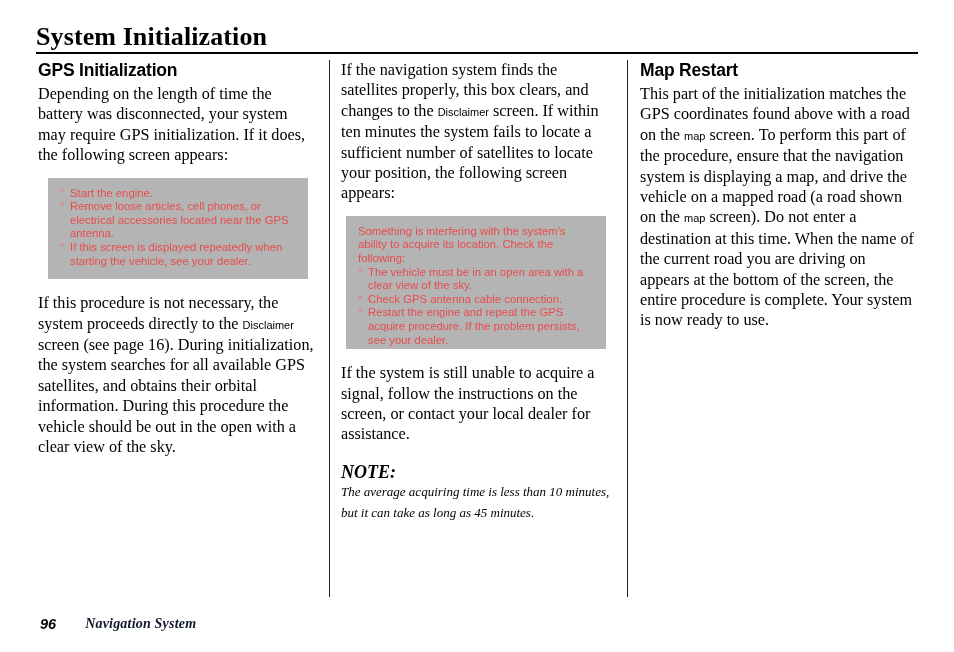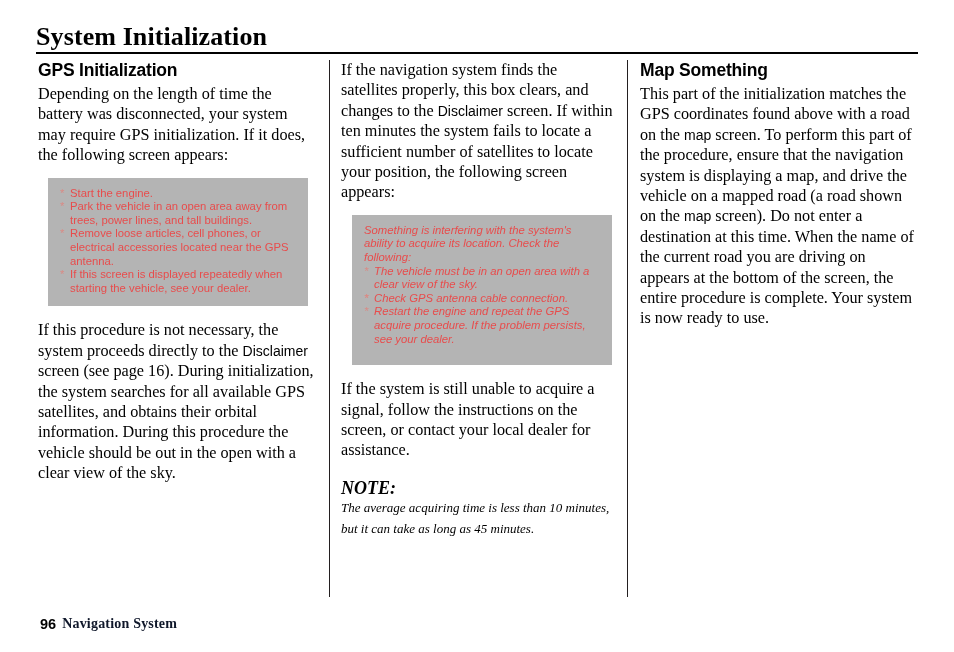--- a/index.html
+++ b/index.html
@@ -75,21 +75,21 @@
     margin: 0;
     font-family: "Liberation Serif", serif;
     font-size: 16.2px;
     line-height: 20.4px;
     text-align: left;
     color: #000;
   }
 
   .screen-term {
     font-family: "Liberation Sans", sans-serif;
-    font-size: 14px;
+    font-size: 11px;
   }
 
   .note-label {
     margin: 17px 0 0 0;
     font-family: "Liberation Serif", serif;
     font-weight: bold;
     font-style: italic;
     font-size: 18px;
     line-height: 20.4px;
   }
@@ -103,24 +103,23 @@
 
   
   .msg-box {
     background: #b4b4b4;
     margin: 12px 0 0 10px;
     padding: 9px 12px 11px 12px;
     width: 236px;
     box-sizing: content-box;
   }
   .msg-box.box-2 {
-    margin-left: 11px;
+    margin-left: 5px;
     width: 238px;
-    padding: 9px 10px 19px 12px;
-    font-style: italic;
+    padding: 9px 10px 2px 12px;
   }
   .msg-line {
     font-family: "Liberation Sans", sans-serif;
     font-size: 11.3px;
     line-height: 13.6px;
     color: #e84c4c;
     margin: 0;
   }
   .msg-bullet {
     font-family: "Liberation Sans", sans-serif;
@@ -138,21 +137,22 @@
     color: #d98b86;
   }
 
   
   .footer {
     position: absolute;
     left: 40px;
     bottom: 20px;
     display: flex;
     align-items: flex-end;
-    gap: 6px;
+    gap: 29px;
+    font-style: italic;
   }
   .footer-page {
     font-family: "Liberation Sans", sans-serif;
     font-weight: bold;
     font-size: 14.5px;
     color: #000;
   }
   .footer-label {
     font-family: "Liberation Serif", serif;
     font-weight: bold;
@@ -177,21 +177,20 @@
 
     <p class="body">Depending on the length of time the battery was disconnected, your system may require GPS initialization. If it does, the following screen appears:</p>
 
     <div class="msg-box box-1">
       <p class="msg-bullet">
         <span class="ast">*</span>
         <span>Start the engine.</span>
       </p>
       <p class="msg-bullet">
         <span class="ast">*</span>
-        <span>Park the vehicle in an open area away from trees, power lines, and tall buildings.</span>
       </p>
       <p class="msg-bullet">
         <span class="ast">*</span>
         <span>Remove loose articles, cell phones, or electrical accessories located near the GPS antenna.</span>
       </p>
       <p class="msg-bullet">
         <span class="ast">*</span>
         <span>If this screen is displayed repeatedly when starting the vehicle, see your dealer.</span>
       </p>
     </div>
@@ -225,21 +224,21 @@
       </p>
     </div>
 
     <p class="body" style="margin-top:14px;">If the system is still unable to acquire a signal, follow the instructions on the screen, or contact your local dealer for assistance.</p>
 
     <p class="note-label">NOTE:</p>
     <p class="note-body">The average acquiring time is less than 10 minutes, but it can take as long as 45 minutes.</p>
   </div>
 
   <div class="col col-3">
-    <h2 class="section-heading">Map Something</h2>
+    <h2 class="section-heading">Map Restart</h2>
 
     <p class="body">
       <span>This part of the initialization matches the GPS coordinates found above with a road on the </span><span class="screen-term">map</span><span> screen. To perform this part of the procedure, ensure that the navigation system is displaying a map, and drive the vehicle on a mapped road (a road shown on the </span><span class="screen-term">map</span><span> screen). Do not enter a destination at this time. When the name of the current road you are driving on appears at the bottom of the screen, the entire procedure is complete. Your system is now ready to use.</span>
     </p>
   </div>
 
 </div>
 
 <div class="footer">
   <span class="footer-page">96</span>

